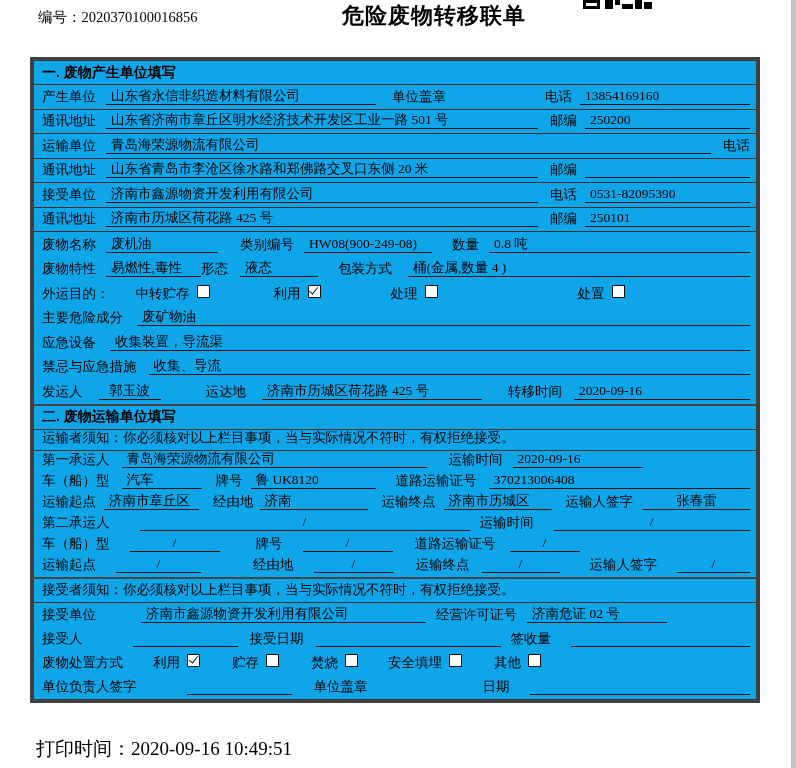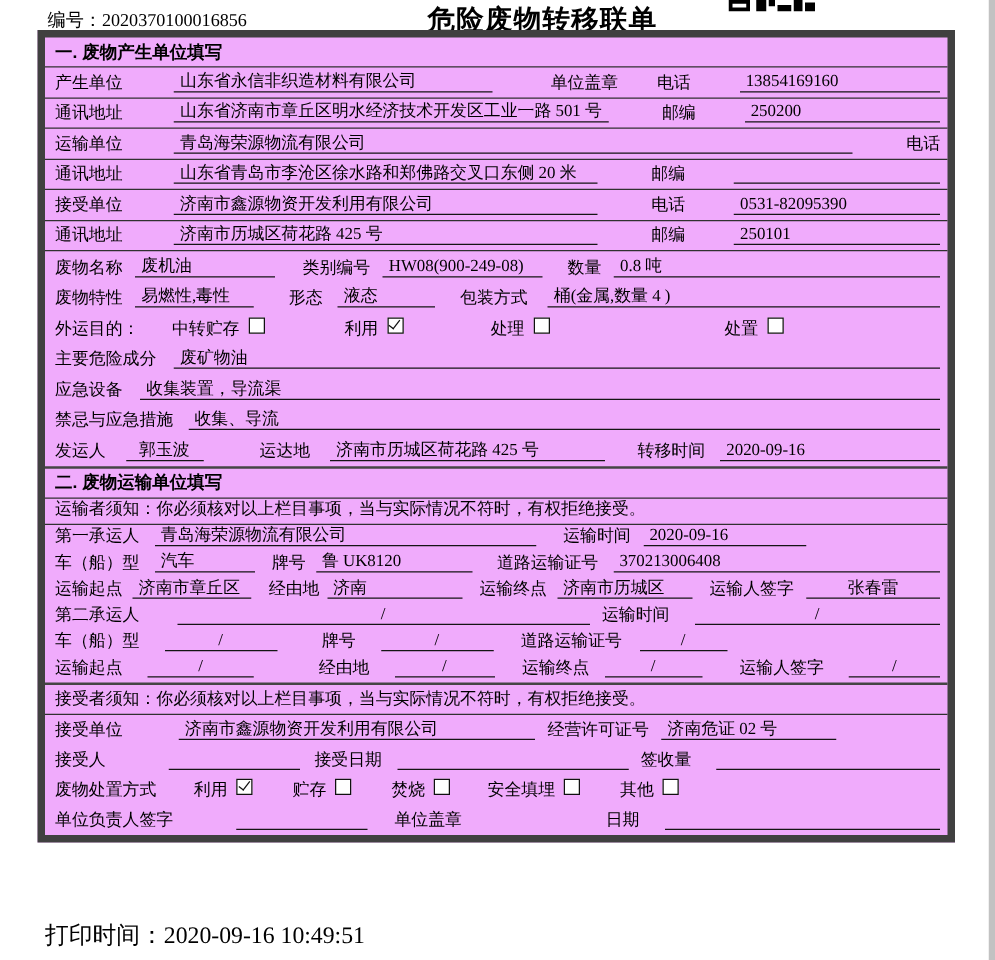--- a/index.html
+++ b/index.html
@@ -19,50 +19,50 @@
   }
   .qr{position:absolute;left:583px;top:0;width:70px;height:9px;}
   .qr div{position:absolute;background:#000;}
   .qr .q1{left:0;top:0;width:17px;height:9px;background:#fff;border:3px solid #000;box-sizing:border-box;}
   .qr .q2{left:22px;top:0;width:8px;height:9px;}
   .qr .q3{left:32px;top:0;width:5px;height:5px;}
   .qr .q4{left:39px;top:4px;width:11px;height:5px;}
   .qr .q5{left:52px;top:0;width:7px;height:9px;}
   .qr .q6{left:61px;top:2px;width:8px;height:7px;}
   
-  .form{position:absolute;left:30px;top:24px;width:722px;border:6px solid #404040;background:#f0abfc;}
+  .form{position:absolute;left:30px;top:57px;width:722px;border:4px solid #404040;background:#0ea5e9;}
   .section{width:100%;}
   .sec-b{border-top:2px solid #454545;}
   .shead{
     height:23px;display:flex;align-items:center;padding:0 8px;
     font-family:"Liberation Sans","DejaVu Sans",sans-serif;
     font-weight:bold;font-size:14px;border-bottom:1px solid #303030;
   }
   .row{display:flex;align-items:flex-end;padding:0 6px 4px 8px;box-sizing:border-box;height:24.5px;white-space:nowrap;}
   .s2 .row{height:21px;}
   .s3 .row{height:24px;}
   .notice{height:27px;}
-  .ruled{border-bottom:1px solid #303030;gap:31px;}
+  .ruled{border-bottom:1px solid #303030;}
   .lbl{line-height:17px;white-space:nowrap;}
   .v{
     border-bottom:1px solid #141414;line-height:17px;min-height:17px;
     padding:0 5px;white-space:nowrap;box-sizing:border-box;
   }
   .c{text-align:center;}
   .g1{flex:1 1 auto;}
   
   .w62{width:62px}.w70{width:70px}.w78{width:78px}.w80{width:80px}.w85{width:85px}
   .w90{width:90px}.w95{width:95px}.w105{width:105px}.w108{width:108px}.w112{width:112px}
   .w125{width:125px}.w128{width:128px}.w130{width:130px}.w140{width:140px}
   .w165{width:165px}.w170{width:170px}.w185{width:185px}.w220{width:220px}.w270{width:270px}
   .w285{width:285px}.w305{width:305px}.w330{width:330px}
   
   .ml6{margin-left:6px}.ml8{margin-left:8px}.ml10{margin-left:10px}.ml12{margin-left:12px}
   .ml14{margin-left:14px}.ml16{margin-left:16px}.ml20{margin-left:20px}.ml22{margin-left:22px}
-  .ml26{margin-left:26px}.ml28{margin-left:28px}.ml30{margin-left:30px}.ml32{margin-left:32px}
+  .ml26{margin-left:26px}.ml28{}.ml30{margin-left:30px}.ml32{margin-left:32px}
   .ml36{margin-left:36px}.ml45{margin-left:45px}.ml50{margin-left:50px}.ml52{margin-left:52px}
   .ml64{margin-left:64px}.ml70{margin-left:70px}.ml115{margin-left:115px}
   .ml140{margin-left:140px}.mla{margin-left:auto}
   
   .opt{display:inline-flex;align-items:flex-start;margin-top:13px;}
   .cb{
     display:inline-block;width:11px;height:11px;border:1px solid #111;
     margin-left:7px;margin-bottom:2px;position:relative;box-sizing:content-box;background:#fff;
   }
   .cb[data-checked="true"]::after{

